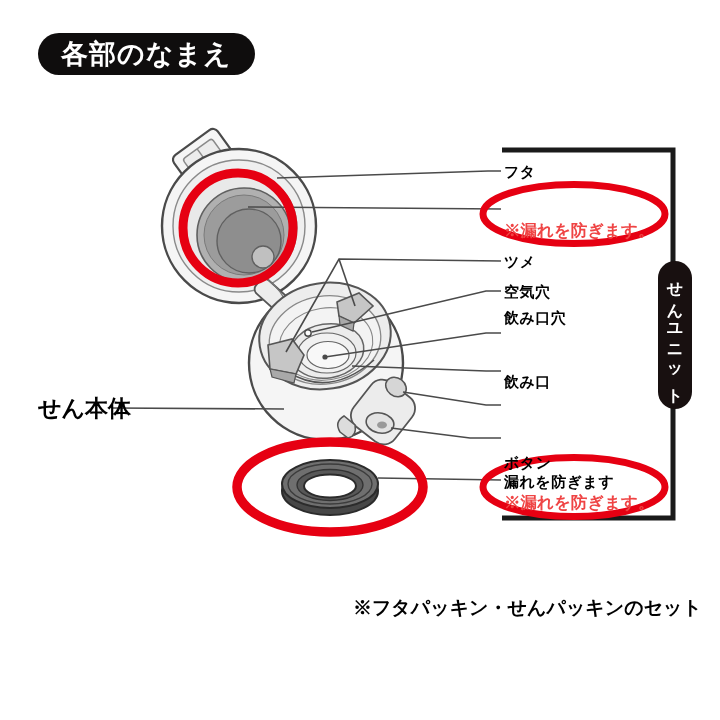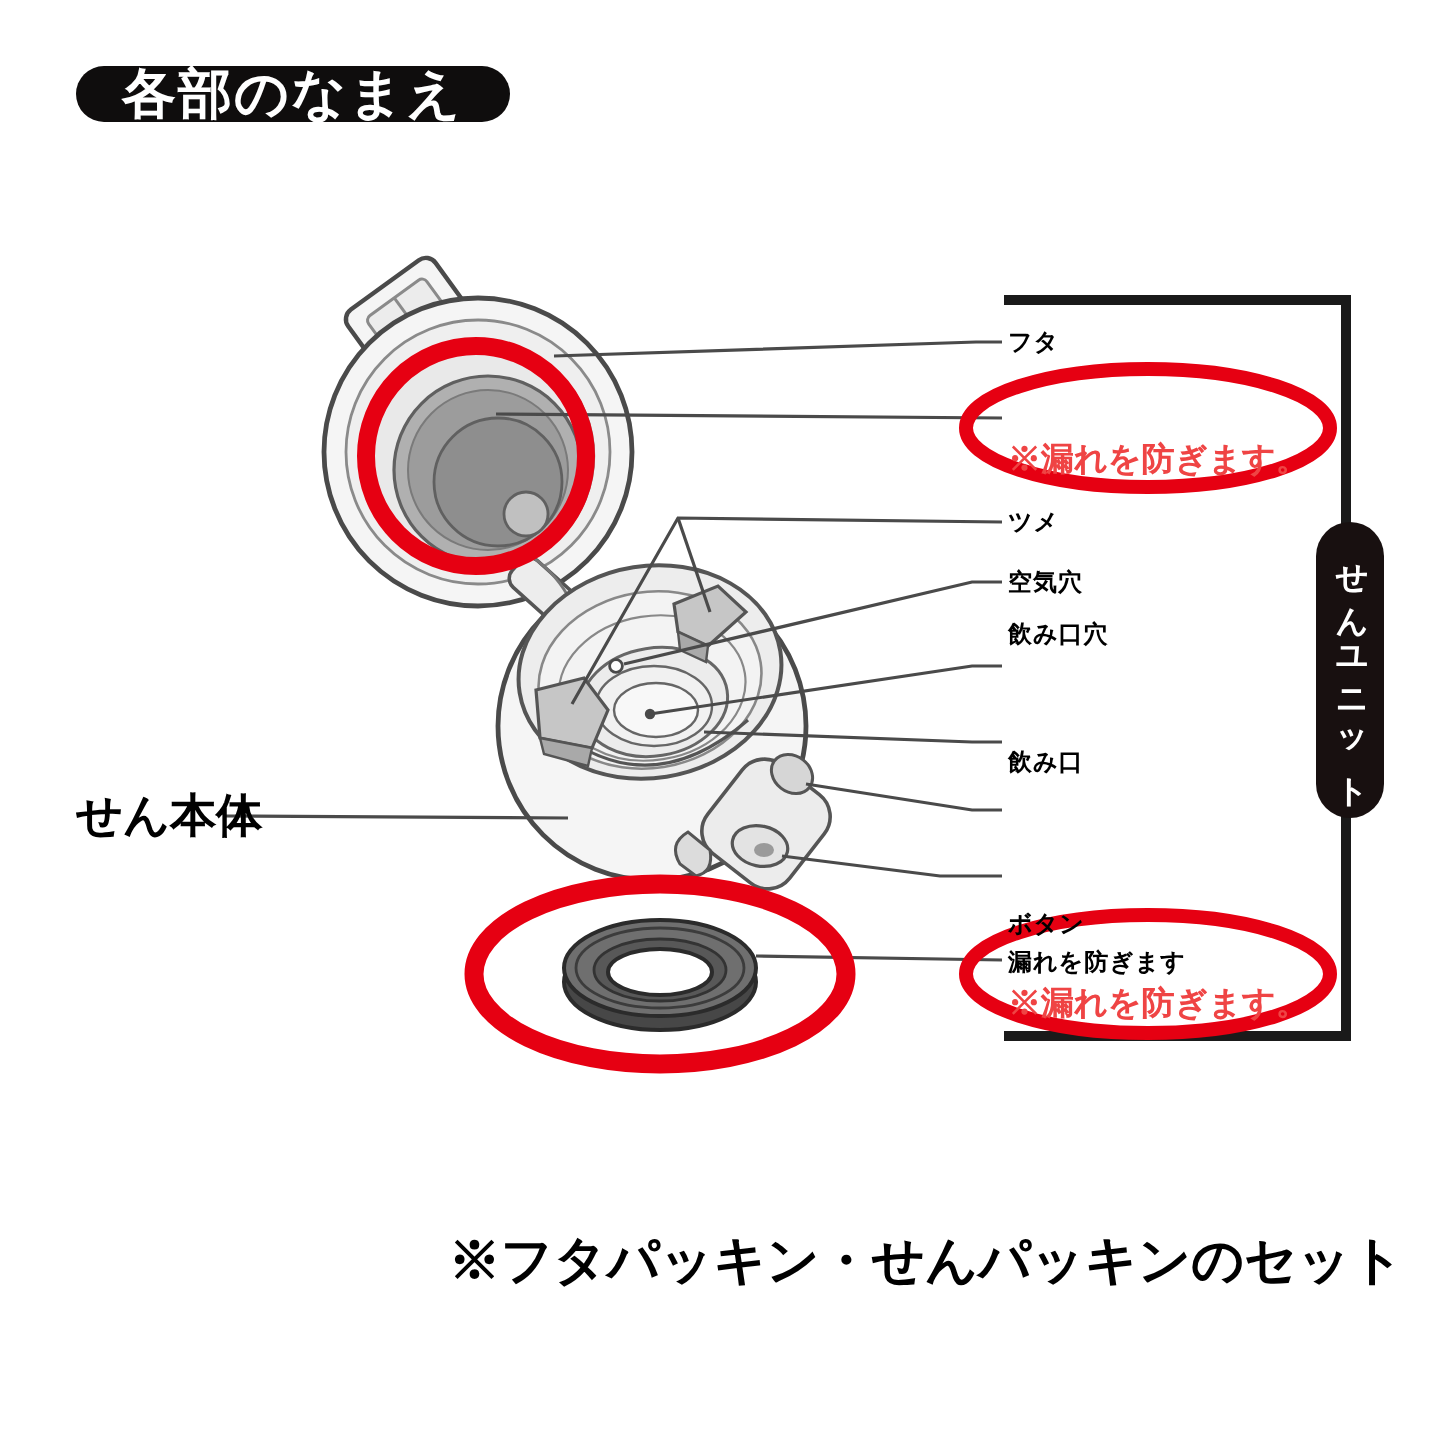--- a/index.html
+++ b/index.html
@@ -1,34 +1,34 @@
 <!DOCTYPE html>
 <html><head>
 <meta charset="utf-8">
 <style>
   html,body{margin:0;padding:0;background:#fff;}
   .canvas{position:relative;width:720px;height:720px;background:#ffffff;overflow:hidden;
           font-family:"Liberation Sans", sans-serif;color:#000;}
-  .badge{position:absolute;left:38px;top:33px;height:28px;background:#0f0d0d;border-radius:21px;
+  .badge{position:absolute;left:38px;top:33px;height:42px;background:#0f0d0d;border-radius:21px;
          color:#fff;font-size:27px;font-weight:bold;display:flex;align-items:center;
          padding:0 23px;letter-spacing:1px;white-space:nowrap;}
   .diagram-svg{position:absolute;left:0;top:0;width:720px;height:720px;}
-  .plabel{position:absolute;left:504px;transform:translateY(-50%);font-size:12px;font-weight:bold;
+  .plabel{position:absolute;left:504px;transform:translateY(-50%);font-size:15px;font-weight:bold;
           color:#000;white-space:nowrap;letter-spacing:0.5px;line-height:1;}
   .pnote{position:absolute;left:504px;transform:translateY(-50%);font-size:16.5px;font-weight:bold;
          color:#ef4444;white-space:nowrap;letter-spacing:0;line-height:1;}
   .left-label{position:absolute;left:38px;transform:translateY(-50%);font-size:23px;font-weight:bold;
           white-space:nowrap;line-height:1;}
   .unit-pill{position:absolute;left:658px;top:261px;width:34px;height:148px;background:#181010;
           border-radius:17px;display:flex;align-items:center;justify-content:center;}
   .unit-pill span{writing-mode:vertical-rl;text-orientation:upright;color:#fff;font-size:16px;
           font-weight:bold;letter-spacing:3px;line-height:1;}
   .footer{position:absolute;right:18px;top:595px;text-align:right;}
   .footer-main{font-size:34px;font-weight:bold;color:#000;white-space:nowrap;line-height:1.05;}
-  .footer-sub{font-size:26px;font-weight:bold;color:#000;white-space:nowrap;margin-top:22px;line-height:1;}
+  .footer-sub{font-size:19px;font-weight:bold;color:#000;white-space:nowrap;margin-top:3px;line-height:1;}
 </style>
 </head>
 <body>
 
 <div class="canvas">
 
   <div class="badge">
     <span>各部のなまえ</span>
   </div>
 

